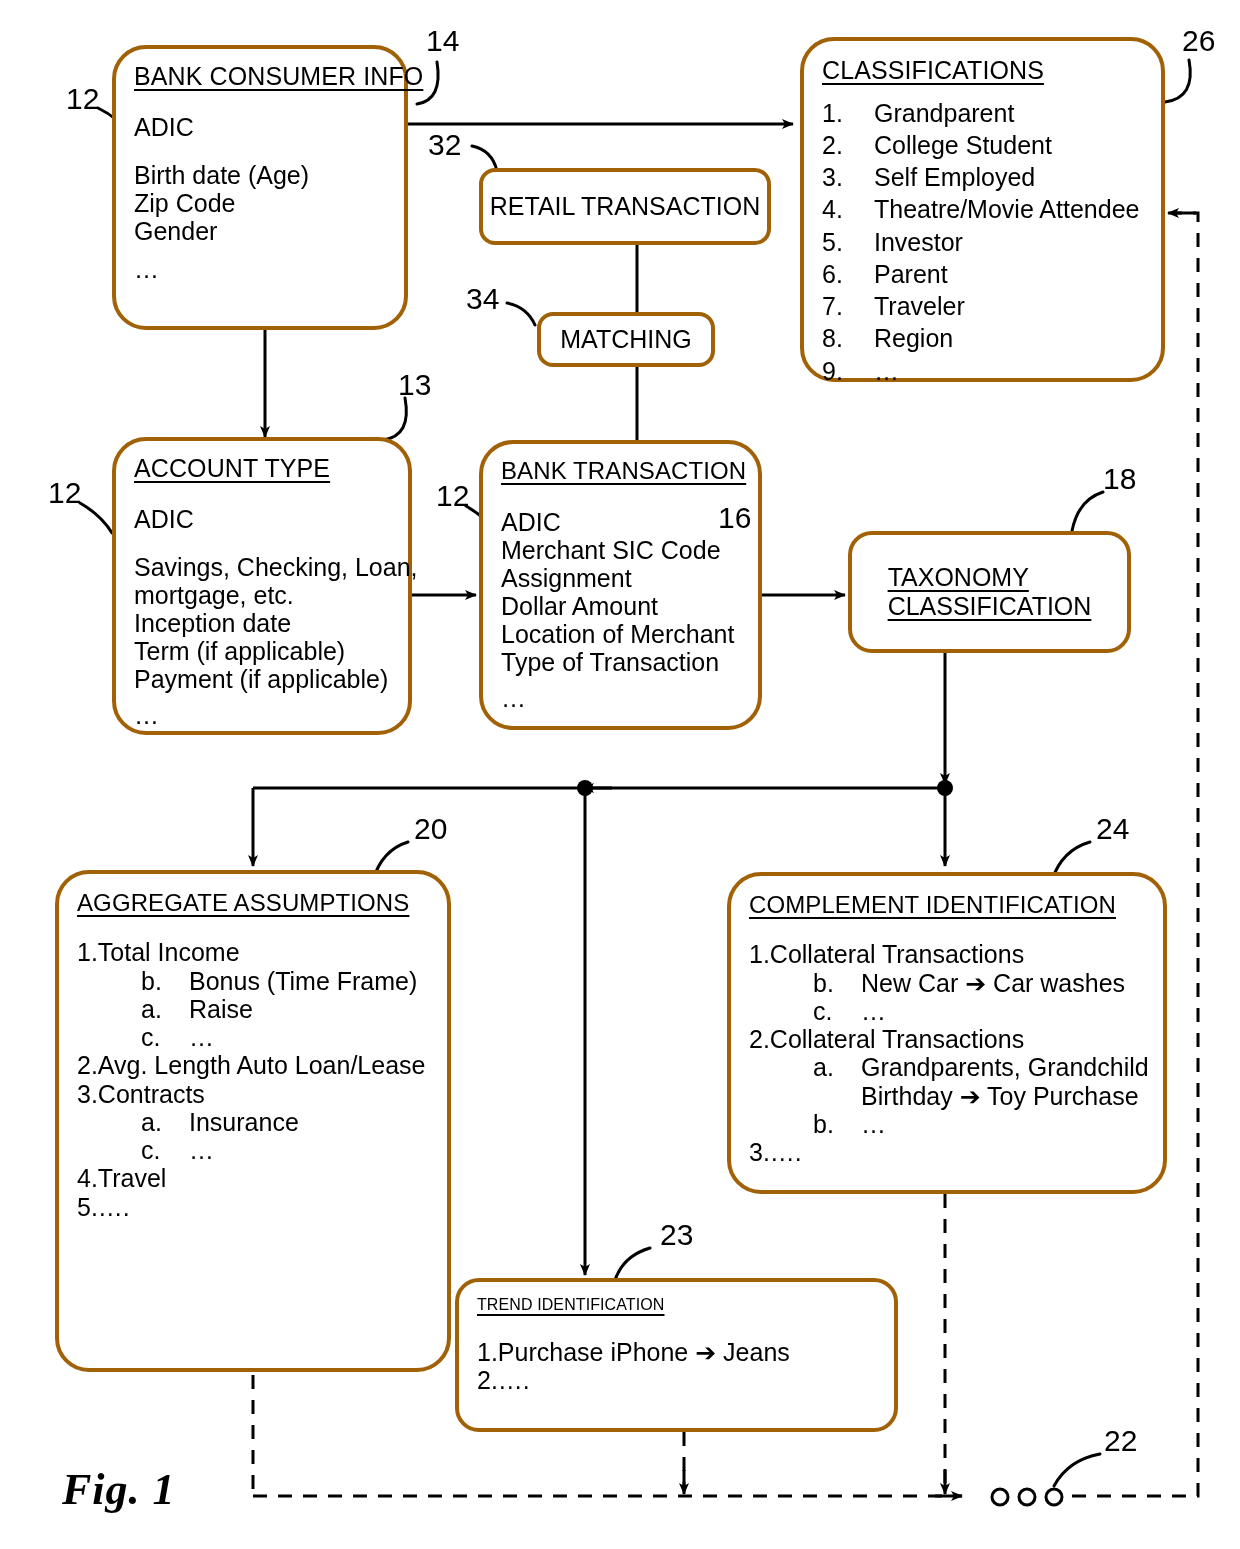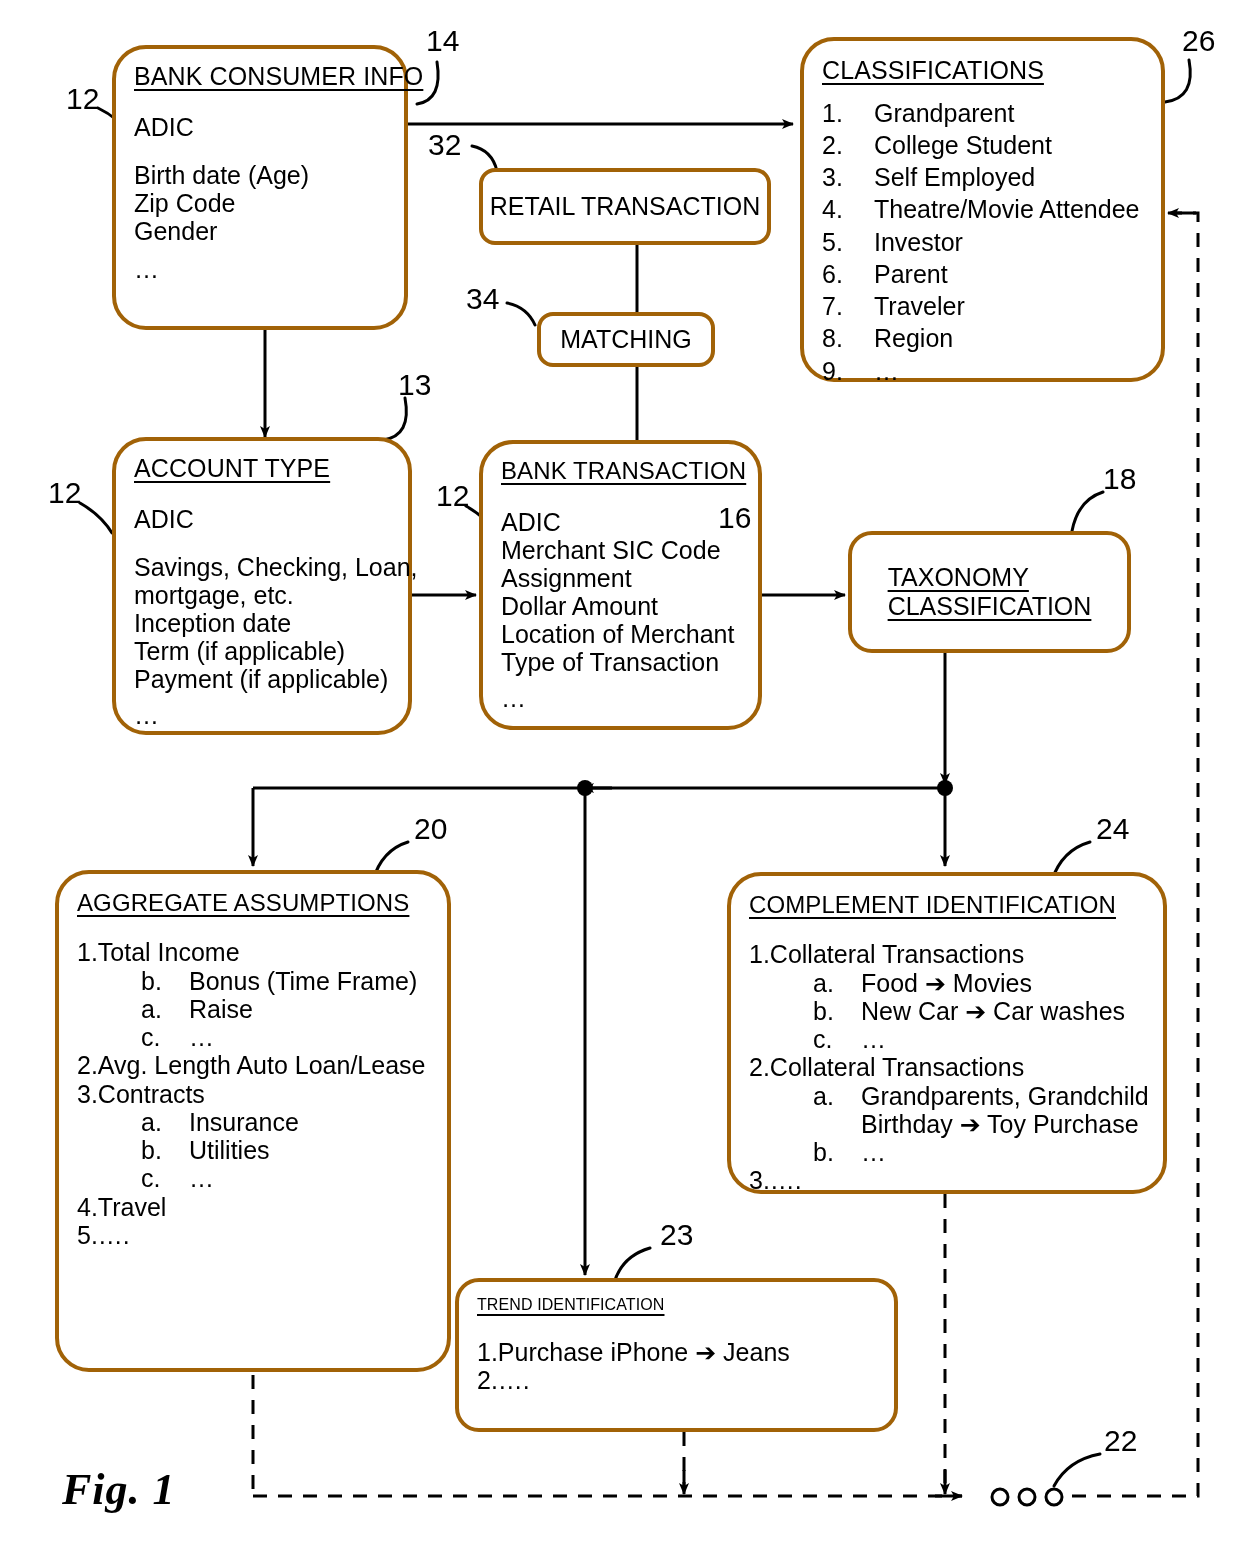--- a/index.html
+++ b/index.html
@@ -247,32 +247,30 @@
   <div class="box" style="left:55px;top:870px;width:396px;height:502px;padding-top:16px;">
     <div class="box-title" style="font-size:24px;">AGGREGATE ASSUMPTIONS</div>
     <div class="numlist" style="margin-top:22px;">
       <div class="l1">1.Total Income</div>
       <div class="l2"><span class="lt">b.</span><span>Bonus (Time Frame)</span></div>
       <div class="l2"><span class="lt">a.</span><span>Raise</span></div>
       <div class="l2"><span class="lt">c.</span><span>…</span></div>
       <div class="l1">2.Avg. Length Auto Loan/Lease</div>
       <div class="l1">3.Contracts</div>
       <div class="l2"><span class="lt">a.</span><span>Insurance</span></div>
-      <div class="l2"><span class="lt">b.</span><span>Utilities</span></div>
       <div class="l2"><span class="lt">c.</span><span>…</span></div>
       <div class="l1">4.Travel</div>
       <div class="l1">5.….</div>
     </div>
   </div>
 
   <div class="box" style="left:727px;top:872px;width:440px;height:322px;padding-top:16px;">
     <div class="box-title" style="font-size:24px;">COMPLEMENT IDENTIFICATION</div>
     <div class="numlist" style="margin-top:22px;">
       <div class="l1">1.Collateral Transactions</div>
-      <div class="l2"><span class="lt">a.</span><span>Food ➔ Movies</span></div>
       <div class="l2"><span class="lt">b.</span><span>New Car ➔ Car washes</span></div>
       <div class="l2"><span class="lt">c.</span><span>…</span></div>
       <div class="l1">2.Collateral Transactions</div>
       <div class="l2"><span class="lt">a.</span><span>Grandparents, Grandchild</span></div>
       <div class="l2cont">Birthday ➔ Toy Purchase</div>
       <div class="l2"><span class="lt">b.</span><span>…</span></div>
       <div class="l1">3.….</div>
     </div>
   </div>
 

